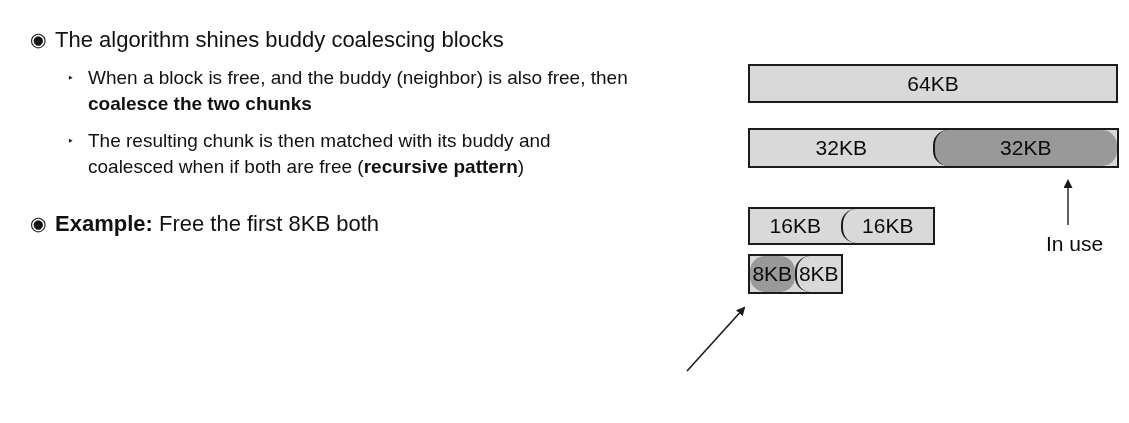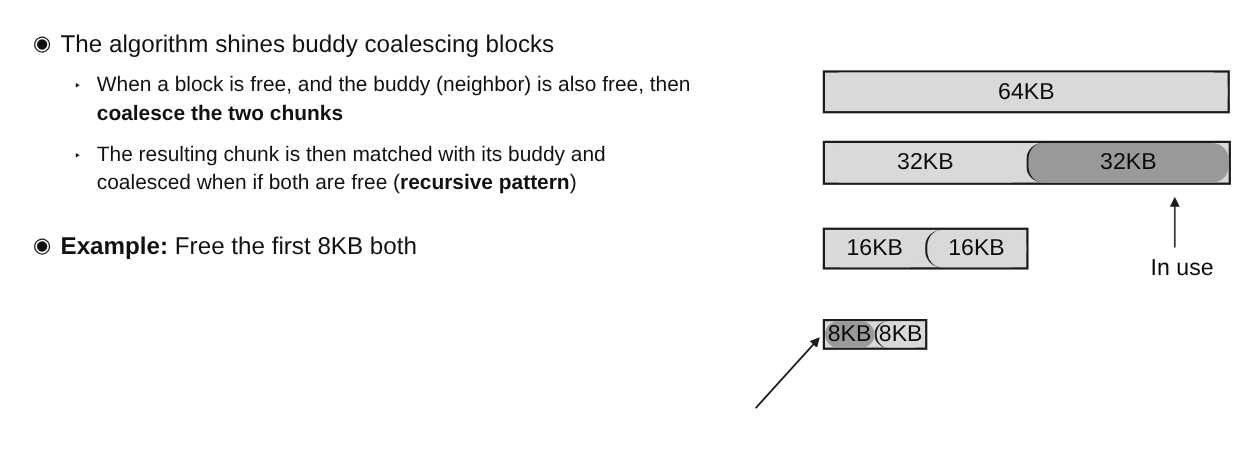--- a/index.html
+++ b/index.html
@@ -74,21 +74,21 @@
     color:#0a0a0a;
     border-radius:15px;
   }
   .cell.light{background:var(--free-fill);}
   .cell.dark{background:var(--used-fill);}
   .cell + .cell{border-left:2px solid var(--border);}
 
   #row-64{left:748px;top:64px;width:370px;height:39px;}
   #row-32{left:748px;top:128px;width:371px;height:40px;}
   #row-16{left:748px;top:191px;width:187px;height:38px;margin-top:16px;}
-  #row-8 {left:748px;top:254px;width:95px;height:28px;margin-top:36px;}
+  #row-8 {left:748px;top:254px;width:95px;height:40px;}
 
   .annotation{
     position:absolute;
     font-size:21px;
     color:#0a0a0a;
     white-space:nowrap;
   }
   #label-in-use{left:1046px;top:232px;}
   #label-block-freed{left:625px;top:371px;}
 

